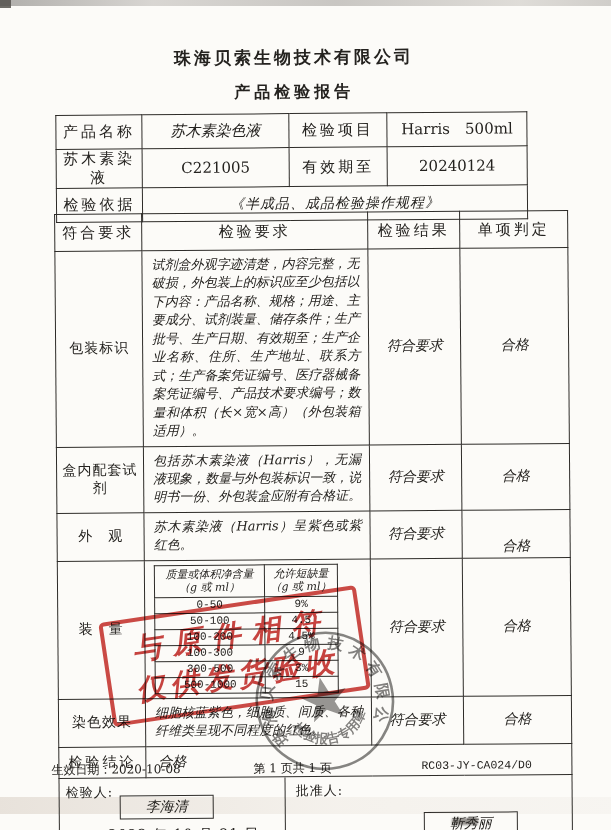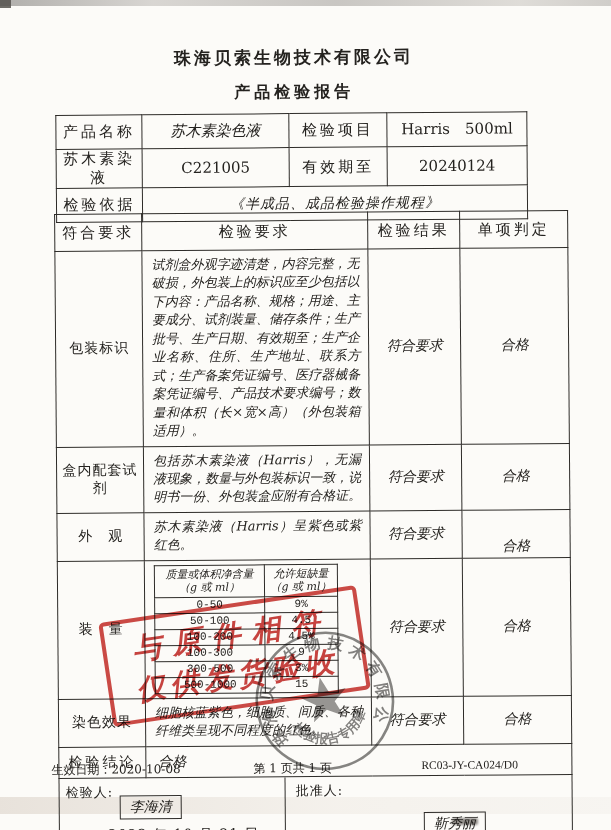--- a/index.html
+++ b/index.html
@@ -44,28 +44,28 @@
   .t-vol td{border-width:1.3px;text-align:center;}
   .t-vol .vh{font-size:11px;height:31px;line-height:1.25;font-style:italic;}
   .t-vol .vc{font-size:11px;height:15px;font-family:Liberation Mono, monospace;}
 
   .concl-cell{font-size:14px;padding-left:12px;}
 
   .sig-wrap{display:flex;height:95px;}
   .sig-left{position:relative;width:225px;border-right:1.6px solid #2e2c29;}
   .sig-right{position:relative;flex:1;}
   .sig-label{position:absolute;left:6px;top:5px;font-size:13px;letter-spacing:1px;}
-  .name-box{position:absolute;border:1.5px solid #2e2c29;padding:2px 9px;font-size:14px;}
+  .name-box{position:absolute;border:1.5px solid #2e2c29;padding:2px 25px;font-size:14px;}
   .sig-date{position:absolute;font-size:14px;letter-spacing:1px;}
 
   .footer{position:absolute;top:760px;left:0;width:611px;font-size:12px;}
   .footer span{position:absolute;white-space:nowrap;}
   .f-date{left:48px;}
   .f-page{left:250px;}
-  .f-doc{left:418px;font-family:Liberation Serif, serif;font-size:11.5px;}
+  .f-doc{left:418px;font-family:Liberation Mono, monospace;font-size:11.5px;}
 
   
   .red-stamp{
     position:absolute;left:102px;top:603px;width:252px;height:97px;
     border:4px solid rgba(189,30,24,.8);border-radius:5px;
     transform:rotate(-8deg);
     display:flex;flex-direction:column;justify-content:center;align-items:center;
     color:rgba(186,26,22,.82);mix-blend-mode:multiply;z-index:6;
   }
   .red-stamp .l1{font-size:29px;font-weight:bold;letter-spacing:11px;font-style:italic;white-space:nowrap;}

